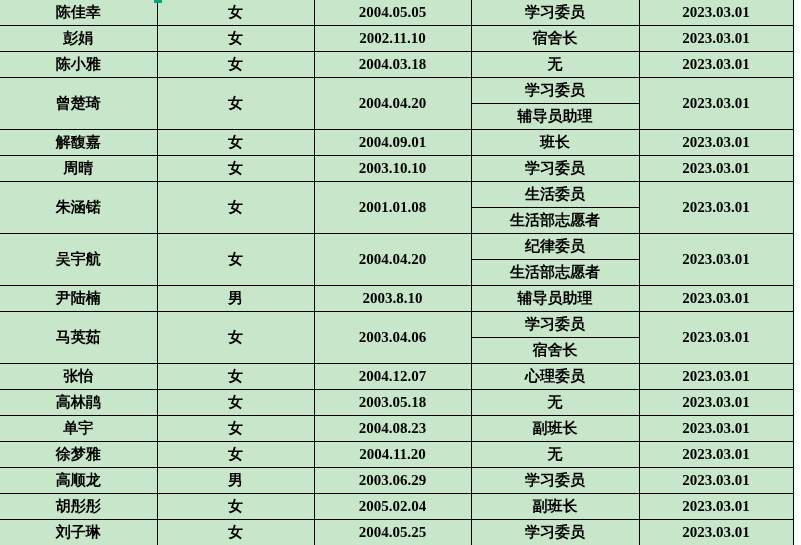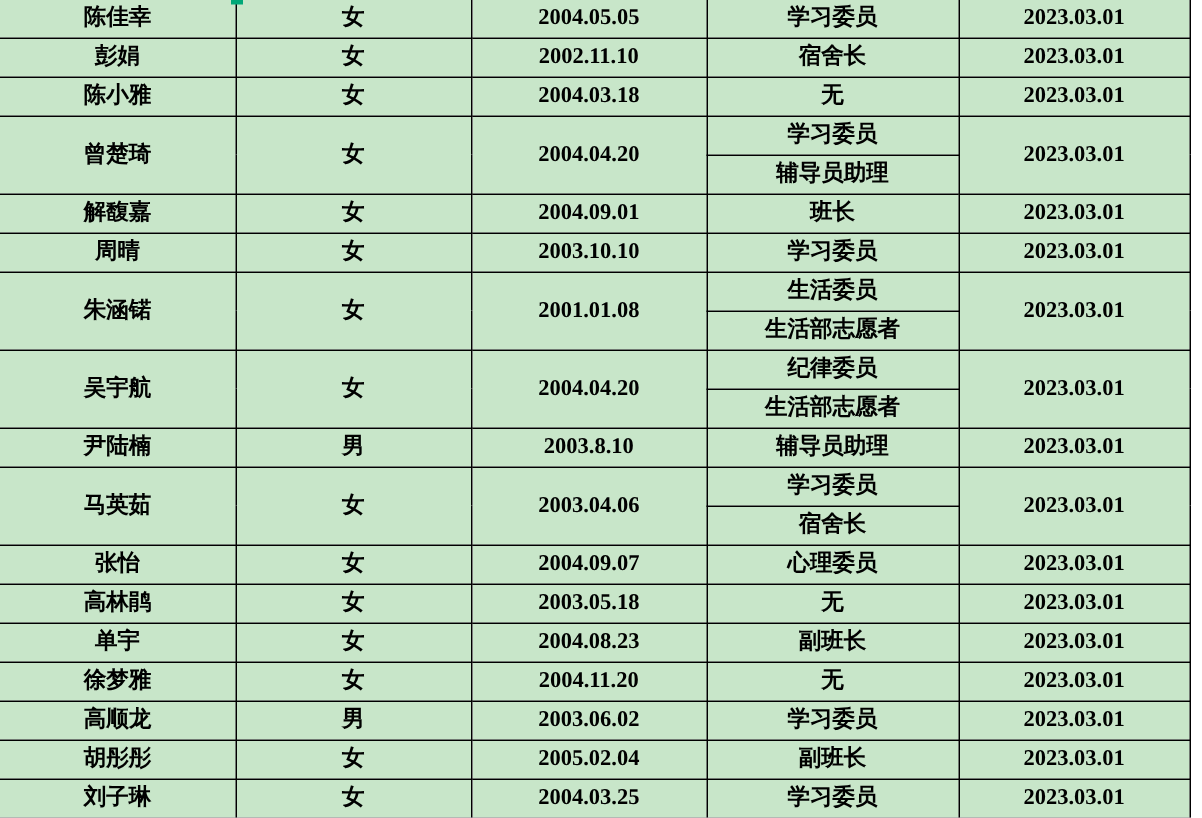--- a/index.html
+++ b/index.html
@@ -150,21 +150,21 @@
           <td class="col-birthdate" rowspan="2">2003.04.06</td>
           <td class="col-role">学习委员</td>
           <td class="col-date" rowspan="2">2023.03.01</td>
         </tr>
         <tr>
           <td class="col-role">宿舍长</td>
         </tr>
         <tr>
           <td class="col-name">张怡</td>
           <td class="col-gender">女</td>
-          <td class="col-birthdate">2004.09.07</td>
+          <td class="col-birthdate">2004.12.07</td>
           <td class="col-role">心理委员</td>
           <td class="col-date">2023.03.01</td>
         </tr>
         <tr>
           <td class="col-name">高林鹃</td>
           <td class="col-gender">女</td>
           <td class="col-birthdate">2003.05.18</td>
           <td class="col-role">无</td>
           <td class="col-date">2023.03.01</td>
         </tr>
@@ -178,33 +178,33 @@
         <tr>
           <td class="col-name">徐梦雅</td>
           <td class="col-gender">女</td>
           <td class="col-birthdate">2004.11.20</td>
           <td class="col-role">无</td>
           <td class="col-date">2023.03.01</td>
         </tr>
         <tr>
           <td class="col-name">高顺龙</td>
           <td class="col-gender">男</td>
-          <td class="col-birthdate">2003.06.02</td>
+          <td class="col-birthdate">2003.06.29</td>
           <td class="col-role">学习委员</td>
           <td class="col-date">2023.03.01</td>
         </tr>
         <tr>
           <td class="col-name">胡彤彤</td>
           <td class="col-gender">女</td>
           <td class="col-birthdate">2005.02.04</td>
           <td class="col-role">副班长</td>
           <td class="col-date">2023.03.01</td>
         </tr>
         <tr>
           <td class="col-name">刘子琳</td>
           <td class="col-gender">女</td>
-          <td class="col-birthdate">2004.03.25</td>
+          <td class="col-birthdate">2004.05.25</td>
           <td class="col-role">学习委员</td>
           <td class="col-date">2023.03.01</td>
         </tr>
       </tbody>
   </table>
 </div>
 
 </body></html>

